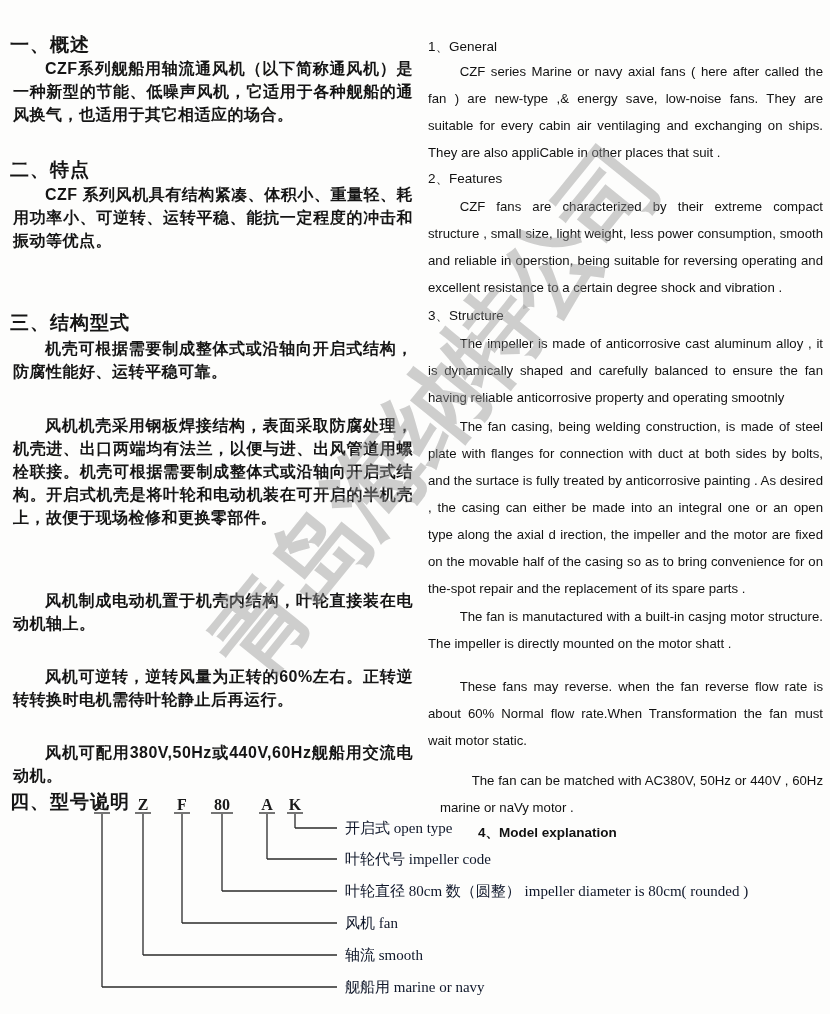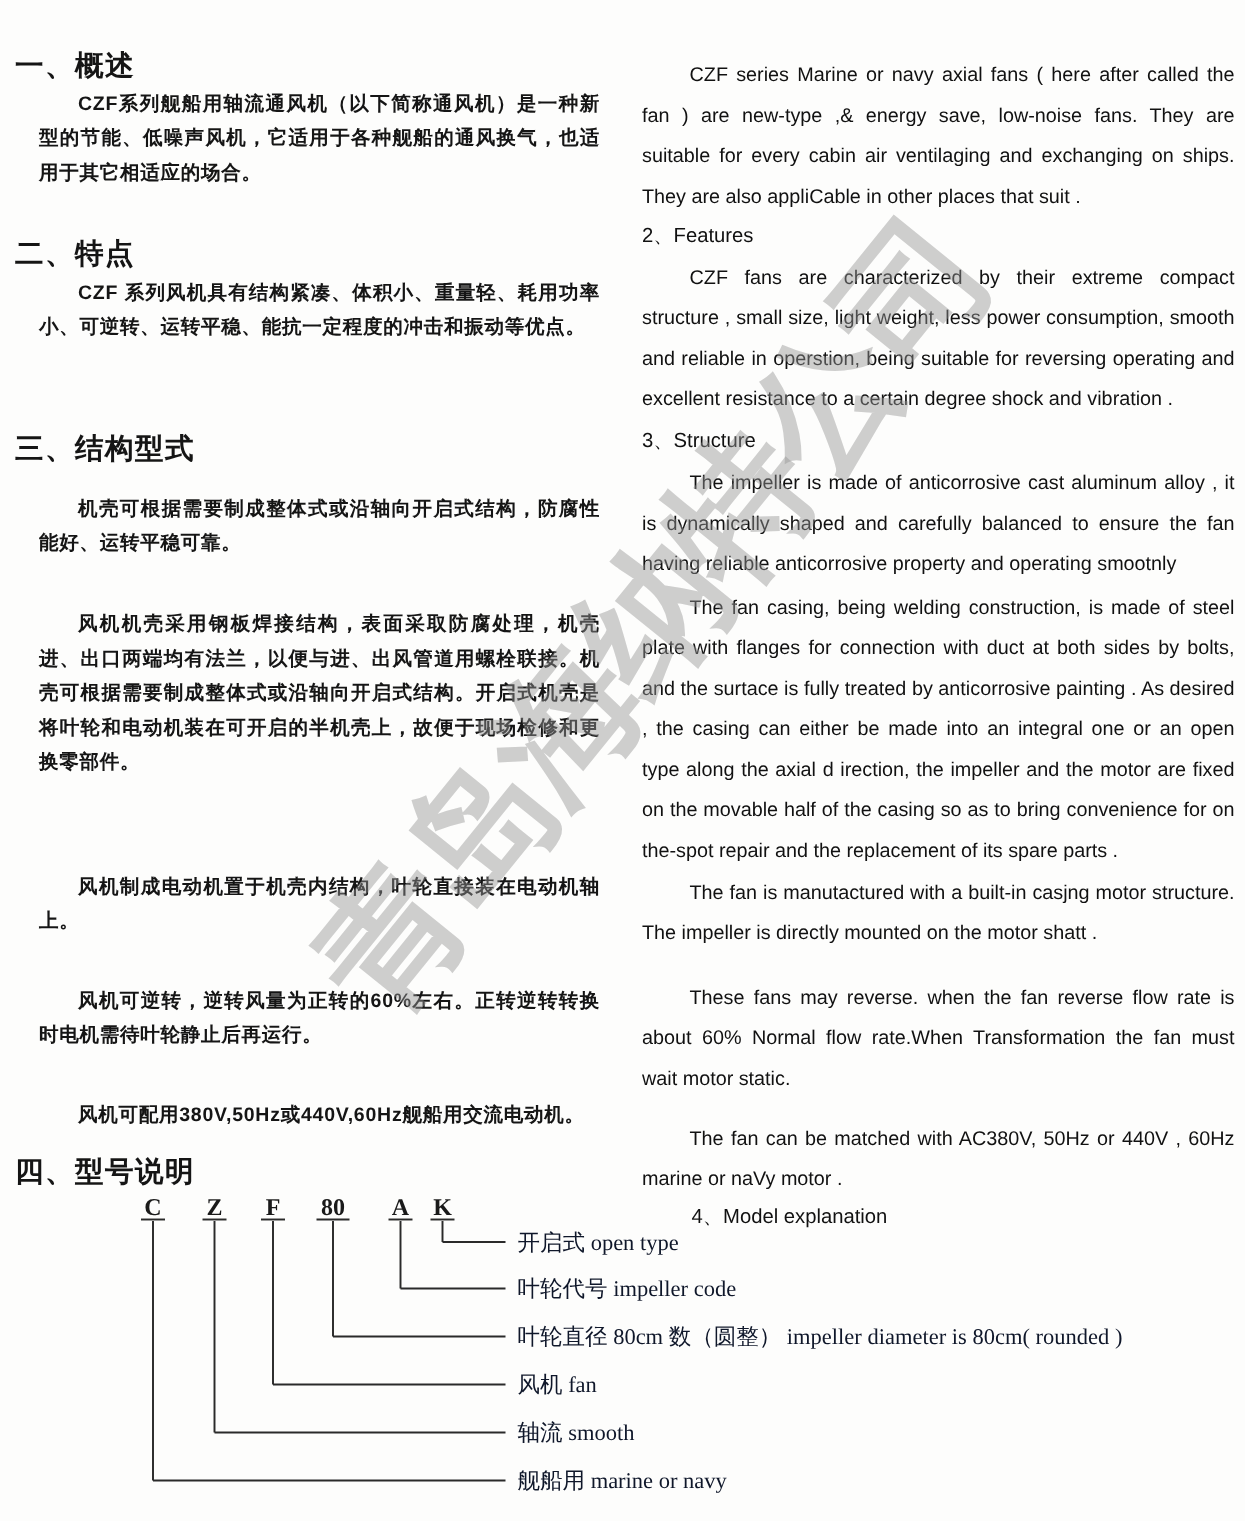--- a/index.html
+++ b/index.html
@@ -26,21 +26,21 @@
     transform:rotate(-51deg);
     pointer-events:none;
     z-index:3;
     font-family:"Liberation Sans",sans-serif;
   }
   
   .col{position:absolute;z-index:1;}
   .col-left{left:10px;top:33px;width:406px;}
   .col-right{left:428px;top:36px;width:395px;}
   .zh-h{font-size:19px;font-weight:bold;line-height:23px;margin:0;letter-spacing:1px;}
-  .zh-p{font-size:13px;font-weight:600;line-height:23px;margin:16px;text-align:justify;text-indent:2em;letter-spacing:0.5px;}
+  .zh-p{font-size:16px;font-weight:600;line-height:23px;margin:3px;text-align:justify;text-indent:2em;letter-spacing:0.5px;}
   .en-h{font-size:13.5px;line-height:22px;margin:0;color:#111;}
   .en-p{font-size:13.2px;line-height:27px;margin:0;text-align:justify;text-indent:2.4em;color:#111;}
   
   .diagram{position:absolute;left:0;top:780px;width:830px;height:234px;z-index:1;}
   .diagram svg{position:absolute;left:0;top:0;}
   .diagram text{
     font-family:"Liberation Serif",serif;
     font-size:16px;font-weight:bold;fill:#1a1a1a;
   }
   .diagram line{stroke:#2a2a2a;stroke-width:1.3;}
@@ -70,33 +70,34 @@
     <p class="zh-p">机壳可根据需要制成整体式或沿轴向开启式结构，防腐性能好、运转平稳可靠。</p>
     <p class="zh-p" style="margin-top:31px;">风机机壳采用钢板焊接结构，表面采取防腐处理，机壳进、出口两端均有法兰，以便与进、出风管道用螺栓联接。机壳可根据需要制成整体式或沿轴向开启式结构。开启式机壳是将叶轮和电动机装在可开启的半机壳上，故便于现场检修和更换零部件。</p>
     <p class="zh-p" style="margin-top:60px;">风机制成电动机置于机壳内结构，叶轮直接装在电动机轴上。</p>
     <p class="zh-p" style="margin-top:30px;">风机可逆转，逆转风量为正转的60%左右。正转逆转转换时电机需待叶轮静止后再运行。</p>
     <p class="zh-p" style="margin-top:30px;">风机可配用380V,50Hz或440V,60Hz舰船用交流电动机。</p>
 
     <p class="zh-h">四、型号说明</p>
   </div>
 
   <div class="col col-right">
+    <p class="en-h">1、General</p>
     <p class="en-p">CZF series Marine or navy axial fans ( here after called the fan ) are new-type ,&amp; energy save, low-noise fans. They are suitable for every cabin air ventilaging and exchanging on ships. They are also appliCable in other places that suit .</p>
 
     <p class="en-h" style="margin-top:2px;">2、Features</p>
     <p class="en-p" style="margin-top:3px;">CZF fans are characterized by their extreme compact structure , small size, light weight, less power consumption, smooth and reliable in operstion, being suitable for reversing operating and excellent resistance to a certain degree shock and vibration .</p>
 
     <p class="en-h" style="margin-top:4px;">3、Structure</p>
     <p class="en-p" style="margin-top:3px;">The impeller is made of anticorrosive cast aluminum alloy , it is dynamically shaped and carefully balanced to ensure the fan having reliable anticorrosive property and operating smootnly</p>
     <p class="en-p" style="margin-top:2px;">The fan casing, being welding construction, is made of steel plate with flanges for connection with duct at both sides by bolts, and the surtace is fully treated by anticorrosive painting . As desired , the casing can either be made into an integral one or an open type along the axial d irection, the impeller and the motor are fixed on the movable half of the casing so as to bring convenience for on the-spot repair and the replacement of its spare parts .</p>
     <p class="en-p" style="margin-top:1px;">The fan is manutactured with a built-in casjng motor structure. The impeller is directly mounted on the motor shatt .</p>
     <p class="en-p" style="margin-top:16px;">These fans may reverse. when the fan reverse flow rate is about 60% Normal flow rate.When Transformation the fan must wait motor static.</p>
-    <p class="en-p" style="margin-top:13px;">The fan can be matched with AC380V, 50Hz or 440V , 60Hz marine or naVy motor .</p>
+    <p class="en-p" style="margin-top:13px;margin-left:12px;">The fan can be matched with AC380V, 50Hz or 440V , 60Hz marine or naVy motor .</p>
 
-    <p class="en-h" style="margin-top:1px;margin-left:33px;">4、Model explanation</p>
+    <p class="en-h" style="margin-top:1px;margin-left:50px;font-weight:bold;">4、Model explanation</p>
   </div>
 
   <div class="diagram">
     <svg width="830" height="234" viewBox="0 0 830 234">
 
       <text x="102" y="30" text-anchor="middle">C</text>
       <text x="143" y="30" text-anchor="middle">Z</text>
       <text x="182" y="30" text-anchor="middle">F</text>
       <text x="222" y="30" text-anchor="middle">80</text>
       <text x="267" y="30" text-anchor="middle">A</text>

